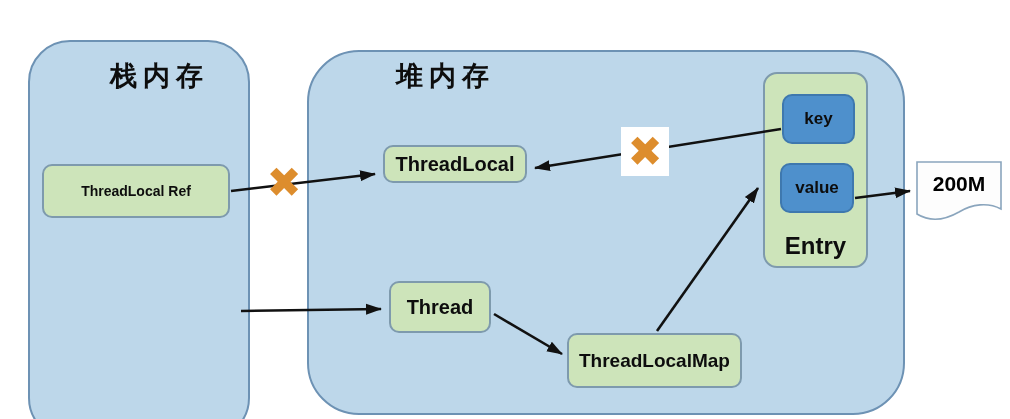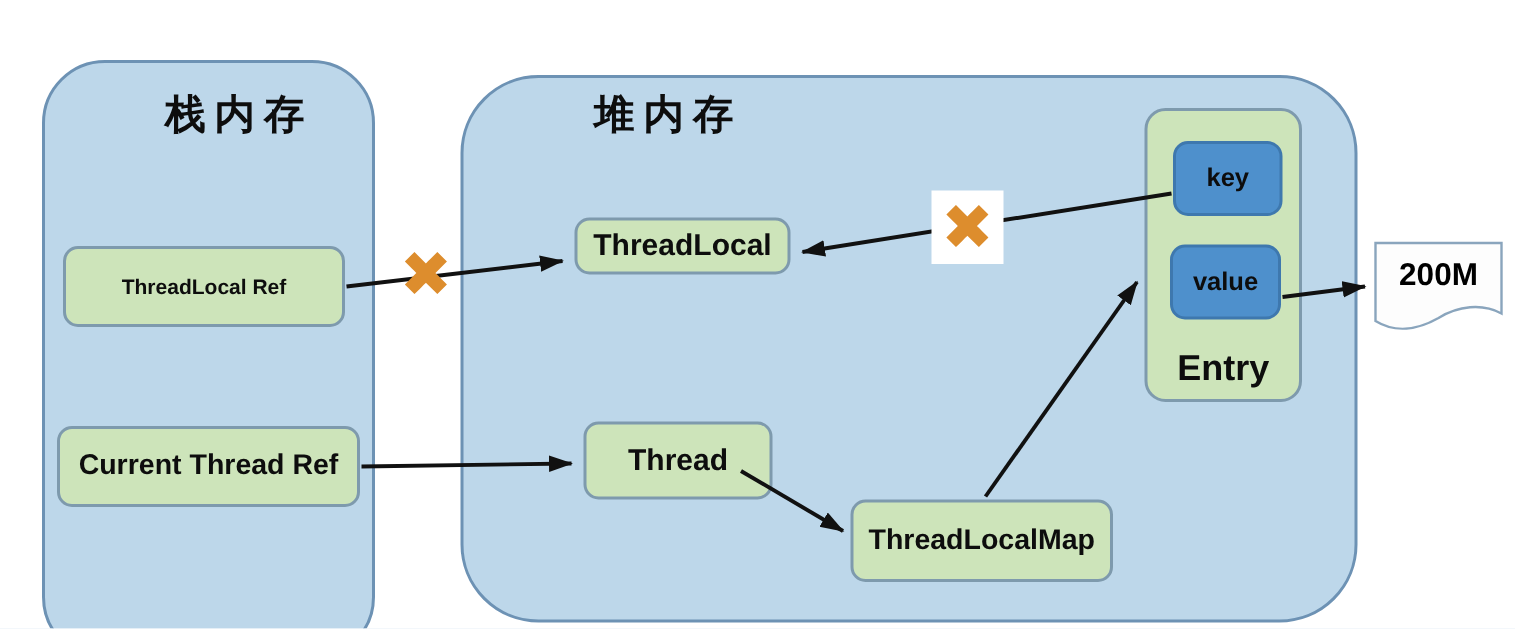--- a/index.html
+++ b/index.html
@@ -21,21 +21,21 @@
   .title-heap{left:396px;top:58px;}
   .node{
     position:absolute;background:#cde4ba;border:2px solid #7e9aad;
     border-radius:10px;box-sizing:border-box;
     display:flex;align-items:center;justify-content:center;
     font-weight:bold;color:#0d0d0d;
   }
   .node-tlref{left:42px;top:164px;width:188px;height:54px;font-size:14px;}
   .node-ctref{left:38px;top:284px;width:202px;height:54px;font-size:19px;}
   .node-threadlocal{left:383px;top:145px;width:144px;height:38px;font-size:20px;}
-  .node-thread{left:389px;top:281px;width:126px;height:52px;font-size:20px;}
+  .node-thread{left:389px;top:281px;width:102px;height:52px;font-size:20px;}
   .node-tlmap{left:567px;top:333px;width:175px;height:55px;font-size:19px;}
   .node-entry{
     left:763px;top:72px;width:105px;height:196px;border-radius:14px;
     display:block;
     text-decoration:underline;
   }
   .kv{
     position:absolute;background:#4e90cc;border:2px solid #3e78ae;border-radius:10px;
     box-sizing:border-box;display:flex;align-items:center;justify-content:center;
     font-weight:bold;color:#0d0d0d;font-size:17px;
@@ -69,21 +69,20 @@
   <div class="layer-nodes">
 
     <div class="panel panel-stack"></div>
     <div class="panel panel-heap"></div>
 
     <div class="panel-title title-stack">栈内存</div>
     <div class="panel-title title-heap">堆内存</div>
 
     <div class="node node-tlref">ThreadLocal Ref</div>
 
-    <div class="node node-ctref">Current Thread Ref</div>
 
     <div class="node node-threadlocal">ThreadLocal</div>
 
     <div class="node node-thread">Thread</div>
 
     <div class="node node-tlmap">ThreadLocalMap</div>
 
     <div class="node node-entry">
       <div class="kv kv-key">key</div>
       <div class="kv kv-value">value</div>

